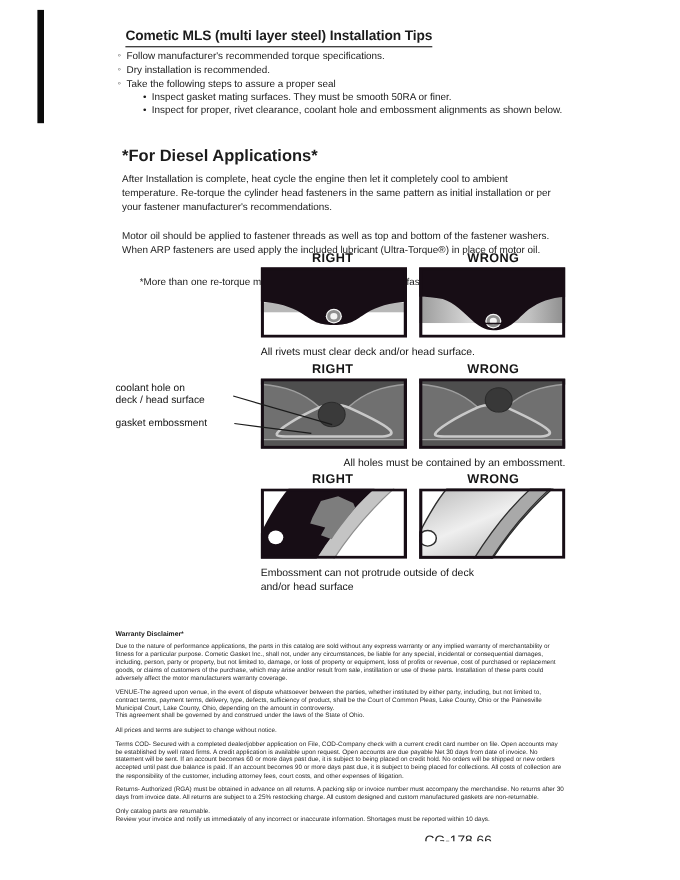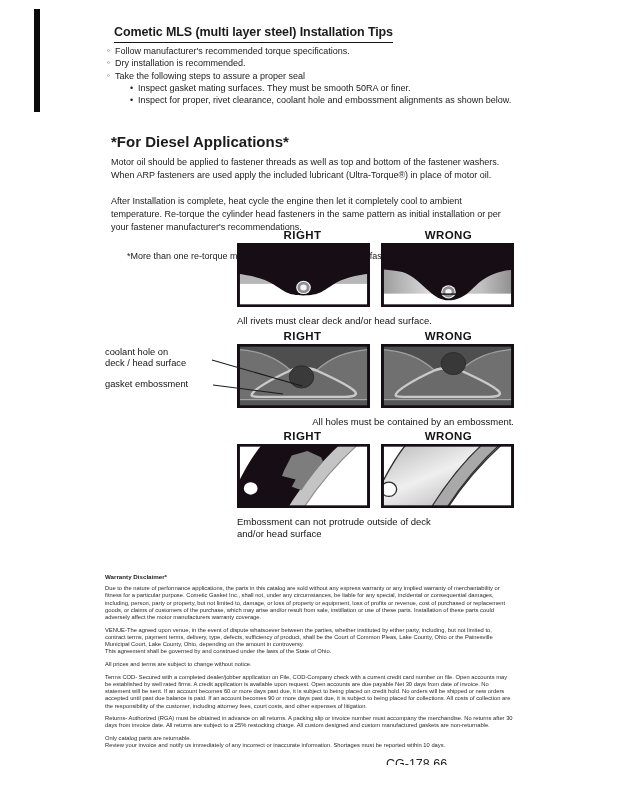--- a/index.html
+++ b/index.html
@@ -69,22 +69,22 @@
       <span>Inspect gasket mating surfaces.  They must be smooth 50RA or finer.</span>
     </div>
     <div class="b-row sub">
       <span class="mk">•</span>
       <span>Inspect for proper, rivet clearance, coolant hole and embossment alignments as shown below.</span>
     </div>
   </div>
 
   <div class="diesel">
     <h2>*For Diesel Applications*</h2>
+    <p>After Installation is complete, heat cycle the engine then let it completely cool to ambient temperature. Re-torque the cylinder head fasteners in the same pattern as initial installation or per your fastener manufacturer's recommendations.</p>
     <p>Motor oil should be applied to fastener threads as well as top and bottom of the fastener washers. When ARP fasteners are used apply the included lubricant (Ultra-Torque®) in place of motor oil.</p>
-    <p>After Installation is complete, heat cycle the engine then let it completely cool to ambient temperature. Re-torque the cylinder head fasteners in the same pattern as initial installation or per your fastener manufacturer's recommendations.</p>
     <p class="note">*More than one re-torque may be required to achieve proper fastener stretch*</p>
   </div>
 
   <div class="dg-block" style="top:229px;">
     <div class="rw-row">
       <span>RIGHT</span>
       <span>WRONG</span>
     </div>
     <div class="panels">
       <svg viewBox="0 0 136 72" width="133" height="64" preserveAspectRatio="none">

